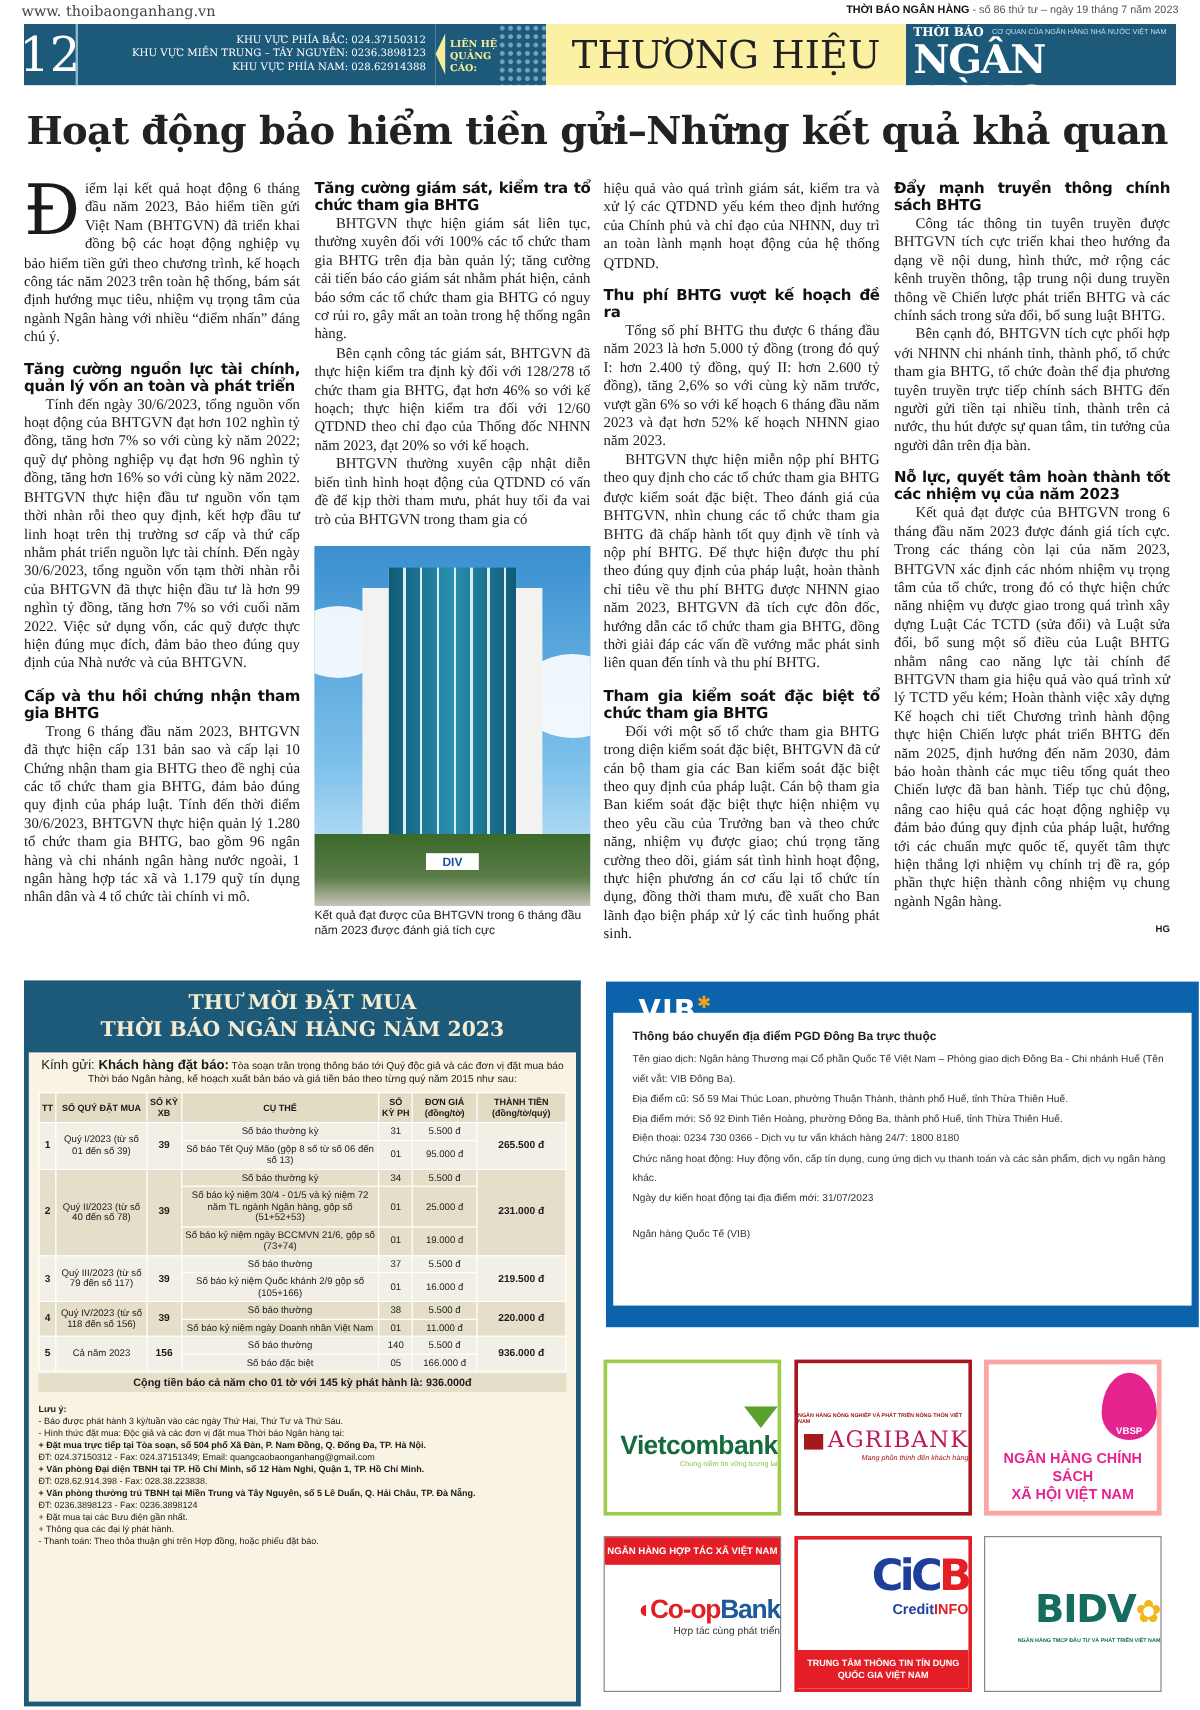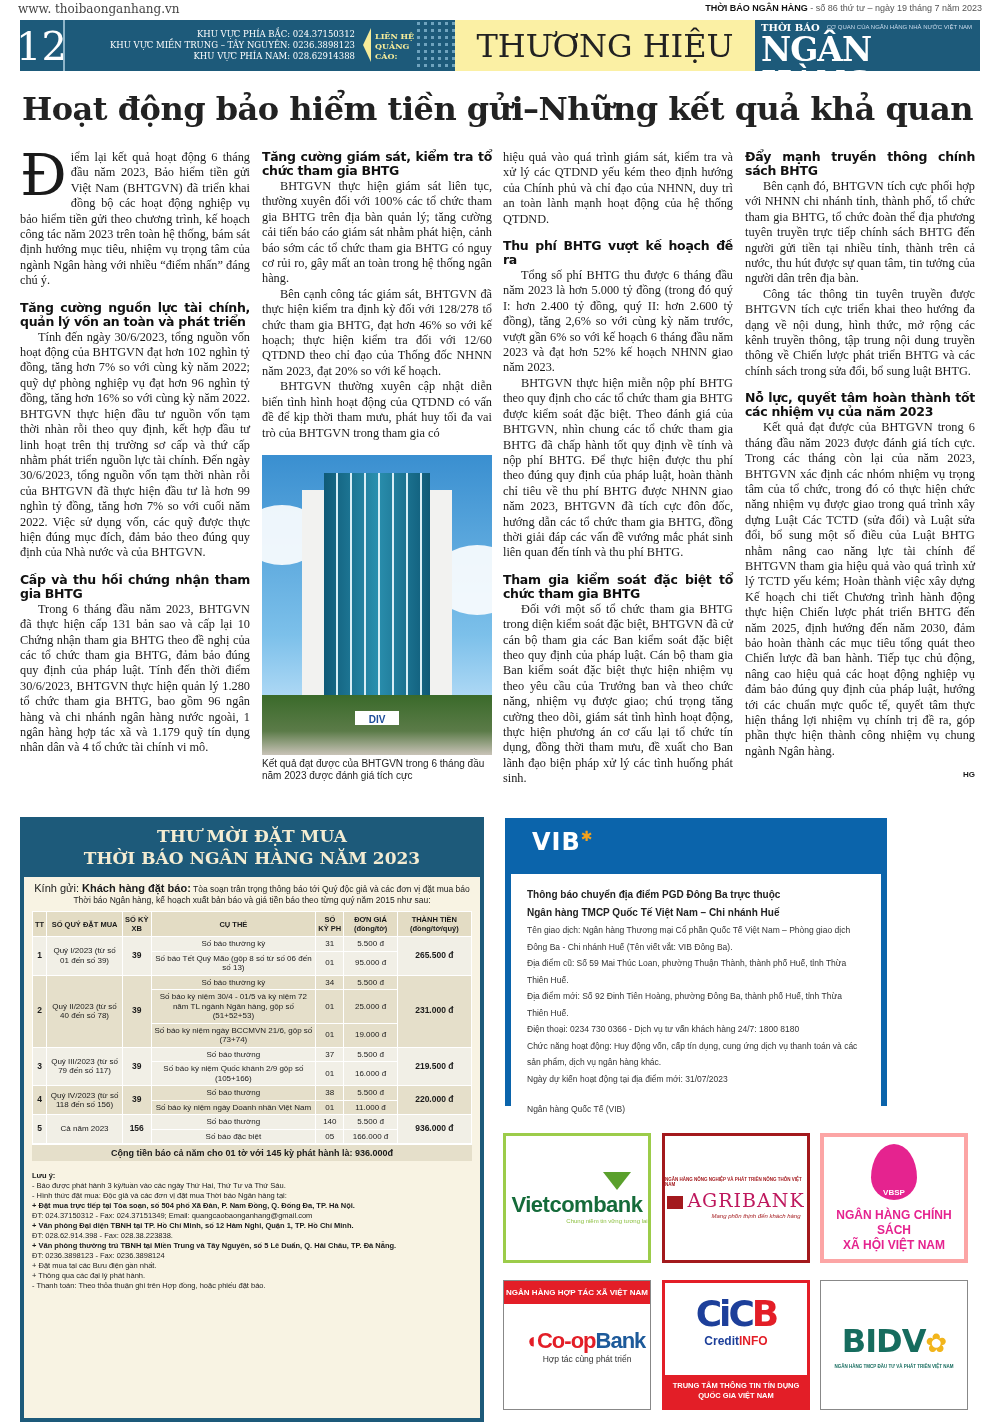--- a/index.html
+++ b/index.html
@@ -48,27 +48,27 @@
   .sub-table { width: 100%; border-collapse: collapse; margin-top: 5px; font-size: 8px; }
   .sub-table th { background: #e3dcc4; font-size: 7.5px; padding: 3px 2px; border: 1px solid #fff; font-weight: bold; }
   .sub-table td { border: 1px solid #fff; text-align: center; padding: 2px; line-height: 9.5px; }
   .sub-table tr.odd td { background: #f1efe6; }
   .sub-table tr.even td { background: #e5dfca; }
   .sub-table td.bold { font-weight: bold; font-size: 8.5px; }
   .sub-total { background: #e5dfca; text-align: center; font-weight: bold; font-size: 9px; padding: 3px; border-top: 1px solid #fff; }
   .notes { font-size: 7.5px; line-height: 10px; margin-top: 10px; }
   .notes .b { font-weight: bold; }
 
-  .vib { position: absolute; left: 505px; top: 818px; width: 382px; height: 288px; background: #0b64ab; padding: 56px 6px 6px 6px; }
+  .vib { position: absolute; left: 505px; top: 818px; width: 494px; height: 288px; background: #0b64ab; padding: 26px 6px 6px 6px; }
   .vib-logo { position: absolute; left: 27px; top: 10px; color: #fff; font-family: "DejaVu Sans", sans-serif; font-weight: bold; font-size: 24px; letter-spacing: 1px; }
   .vib-logo .star { color: #f4a21b; font-size: 14px; vertical-align: top; }
   .vib-body { background: #fff; height: 244px; padding: 12px 16px; font-family: "Liberation Sans", sans-serif; font-size: 8.5px; line-height: 16.5px; color: #333; }
   .vib-body .t { font-weight: bold; font-size: 10px; line-height: 18px; color: #222; }
 
-  .logo-box { position: absolute; width: 148px; height: 130px; background: #fff; display: flex; flex-direction: column; align-items: center; justify-content: center; font-family: "Liberation Sans", sans-serif; }
+  .logo-box { position: absolute; width: 148px; height: 130px; background: #fff; display: flex; flex-direction: column; align-items: flex-end; justify-content: center; font-family: "Liberation Sans", sans-serif; }
   .lb1 { left: 503px; top: 1133px; border: 3px solid #9ccc4a; }
   .lb2 { left: 662px; top: 1133px; border: 3px solid #a3191d; }
   .lb3 { left: 820px; top: 1133px; border: 4px solid #fca5a5; }
   .lb4 { left: 503px; top: 1280px; border: 1px solid #888; justify-content: flex-start; }
   .lb5 { left: 662px; top: 1280px; border: 3px solid #e31e27; justify-content: flex-start; }
   .lb6 { left: 820px; top: 1280px; border: 1px solid #888; }
   .vcb-name { color: #156b3a; font-weight: bold; font-size: 22px; letter-spacing: -0.5px; }
   .vcb-mark { width: 0; height: 0; border-left: 14px solid transparent; border-right: 14px solid transparent; border-top: 18px solid #5aa02c; margin-left: 80px; margin-bottom: 2px; }
   .vcb-slogan { color: #8bbf3f; font-size: 6px; margin-left: 60px; }
   .agr-top { font-size: 4.5px; font-weight: bold; color: #a3191d; }
@@ -149,22 +149,22 @@
   <p class="noindent">hiệu quả vào quá trình giám sát, kiểm tra và xử lý các QTDND yếu kém theo định hướng của Chính phủ và chỉ đạo của NHNN, duy trì an toàn lành mạnh hoạt động của hệ thống QTDND.</p>
   <h3>Thu phí BHTG vượt kế hoạch đề ra</h3>
   <p>Tổng số phí BHTG thu được 6 tháng đầu năm 2023 là hơn 5.000 tỷ đồng (trong đó quý I: hơn 2.400 tỷ đồng, quý II: hơn 2.600 tỷ đồng), tăng 2,6% so với cùng kỳ năm trước, vượt gần 6% so với kế hoạch 6 tháng đầu năm 2023 và đạt hơn 52% kế hoạch NHNN giao năm 2023.</p>
   <p>BHTGVN thực hiện miễn nộp phí BHTG theo quy định cho các tổ chức tham gia BHTG được kiểm soát đặc biệt. Theo đánh giá của BHTGVN, nhìn chung các tổ chức tham gia BHTG đã chấp hành tốt quy định về tính và nộp phí BHTG. Để thực hiện được thu phí theo đúng quy định của pháp luật, hoàn thành chỉ tiêu về thu phí BHTG được NHNN giao năm 2023, BHTGVN đã tích cực đôn đốc, hướng dẫn các tổ chức tham gia BHTG, đồng thời giải đáp các vấn đề vướng mắc phát sinh liên quan đến tính và thu phí BHTG.</p>
   <h3>Tham gia kiểm soát đặc biệt tổ chức tham gia BHTG</h3>
   <p>Đối với một số tổ chức tham gia BHTG trong diện kiểm soát đặc biệt, BHTGVN đã cử cán bộ tham gia các Ban kiểm soát đặc biệt theo quy định của pháp luật. Cán bộ tham gia Ban kiểm soát đặc biệt thực hiện nhiệm vụ theo yêu cầu của Trưởng ban và theo chức năng, nhiệm vụ được giao; chú trọng tăng cường theo dõi, giám sát tình hình hoạt động, thực hiện phương án cơ cấu lại tổ chức tín dụng, đồng thời tham mưu, đề xuất cho Ban lãnh đạo biện pháp xử lý các tình huống phát sinh.</p>
 </div>
 
 <div class="col c4">
   <h3 class="first">Đẩy mạnh truyền thông chính sách BHTG</h3>
+  <p>Công tác thông tin tuyên truyền được BHTGVN tích cực triển khai theo hướng đa dạng về nội dung, hình thức, mở rộng các kênh truyền thông, tập trung nội dung truyền thông về Chiến lược phát triển BHTG và các chính sách trong sửa đổi, bổ sung luật BHTG.</p>
   <p>Bên cạnh đó, BHTGVN tích cực phối hợp với NHNN chi nhánh tỉnh, thành phố, tổ chức tham gia BHTG, tổ chức đoàn thể địa phương tuyên truyền trực tiếp chính sách BHTG đến người gửi tiền tại nhiều tỉnh, thành trên cả nước, thu hút được sự quan tâm, tin tưởng của người dân trên địa bàn.</p>
-  <p>Công tác thông tin tuyên truyền được BHTGVN tích cực triển khai theo hướng đa dạng về nội dung, hình thức, mở rộng các kênh truyền thông, tập trung nội dung truyền thông về Chiến lược phát triển BHTG và các chính sách trong sửa đổi, bổ sung luật BHTG.</p>
   <h3>Nỗ lực, quyết tâm hoàn thành tốt các nhiệm vụ của năm 2023</h3>
   <p>Kết quả đạt được của BHTGVN trong 6 tháng đầu năm 2023 được đánh giá tích cực. Trong các tháng còn lại của năm 2023, BHTGVN xác định các nhóm nhiệm vụ trọng tâm của tổ chức, trong đó có thực hiện chức năng nhiệm vụ được giao trong quá trình xây dựng Luật Các TCTD (sửa đổi) và Luật sửa đổi, bổ sung một số điều của Luật BHTG nhằm nâng cao năng lực tài chính để BHTGVN tham gia hiệu quả vào quá trình xử lý TCTD yếu kém; Hoàn thành việc xây dựng Kế hoạch chi tiết Chương trình hành động thực hiện Chiến lược phát triển BHTG đến năm 2025, định hướng đến năm 2030, đảm bảo hoàn thành các mục tiêu tổng quát theo Chiến lược đã ban hành. Tiếp tục chủ động, nâng cao hiệu quả các hoạt động nghiệp vụ đảm bảo đúng quy định của pháp luật, hướng tới các chuẩn mực quốc tế, quyết tâm thực hiện thắng lợi nhiệm vụ chính trị đề ra, góp phần thực hiện thành công nhiệm vụ chung ngành Ngân hàng.</p>
   <div class="byline">HG</div>
 </div>
 
 <div class="sub-box">
   <div class="sub-title">
     <div>THƯ MỜI ĐẶT MUA</div>
     <div>THỜI BÁO NGÂN HÀNG NĂM 2023</div>
   </div>
@@ -279,21 +279,20 @@
           <div>- Thanh toán: Theo thỏa thuận ghi trên Hợp đồng, hoặc phiếu đặt báo.</div>
         </div>
     </div>
   </div>
 </div>
 
 <div class="vib">
   <div class="vib-logo"><span>VIB</span><span class="star">✱</span></div>
   <div class="vib-body">
     <div class="t">Thông báo chuyển địa điểm PGD Đông Ba trực thuộc</div>
-    <div class="t">Ngân hàng TMCP Quốc Tế Việt Nam – Chi nhánh Huế</div>
     <div>Tên giao dịch: Ngân hàng Thương mại Cổ phần Quốc Tế Việt Nam – Phòng giao dịch Đông Ba - Chi nhánh Huế (Tên viết vắt: VIB Đông Ba).</div>
     <div>Địa điểm cũ: Số 59 Mai Thúc Loan, phường Thuận Thành, thành phố Huế, tỉnh Thừa Thiên Huế.</div>
     <div>Địa điểm mới: Số 92 Đinh Tiên Hoàng, phường Đông Ba, thành phố Huế, tỉnh Thừa Thiên Huế.</div>
     <div>Điện thoại: 0234 730 0366 - Dịch vụ tư vấn khách hàng 24/7: 1800 8180</div>
     <div>Chức năng hoạt động: Huy động vốn, cấp tín dụng, cung ứng dịch vụ thanh toán và các sản phẩm, dịch vụ ngân hàng khác.</div>
     <div>Ngày dự kiến hoạt động tại địa điểm mới: 31/07/2023</div>
     <div style="height:14px"></div>
     <div>Ngân hàng Quốc Tế (VIB)</div>
   </div>
 </div>

